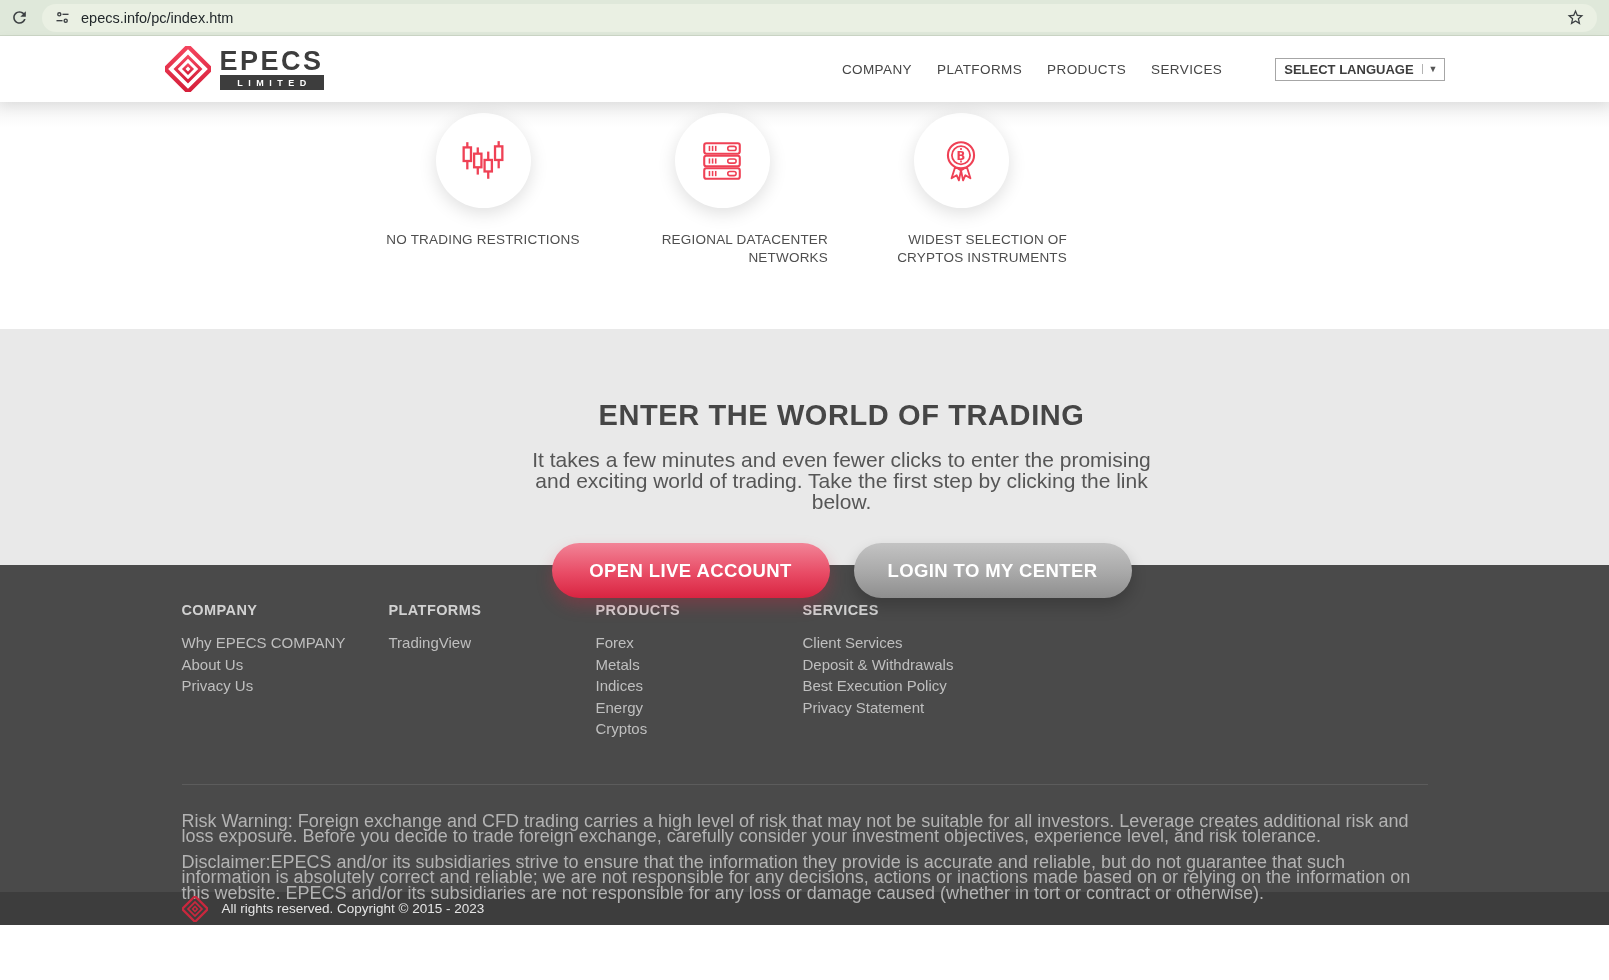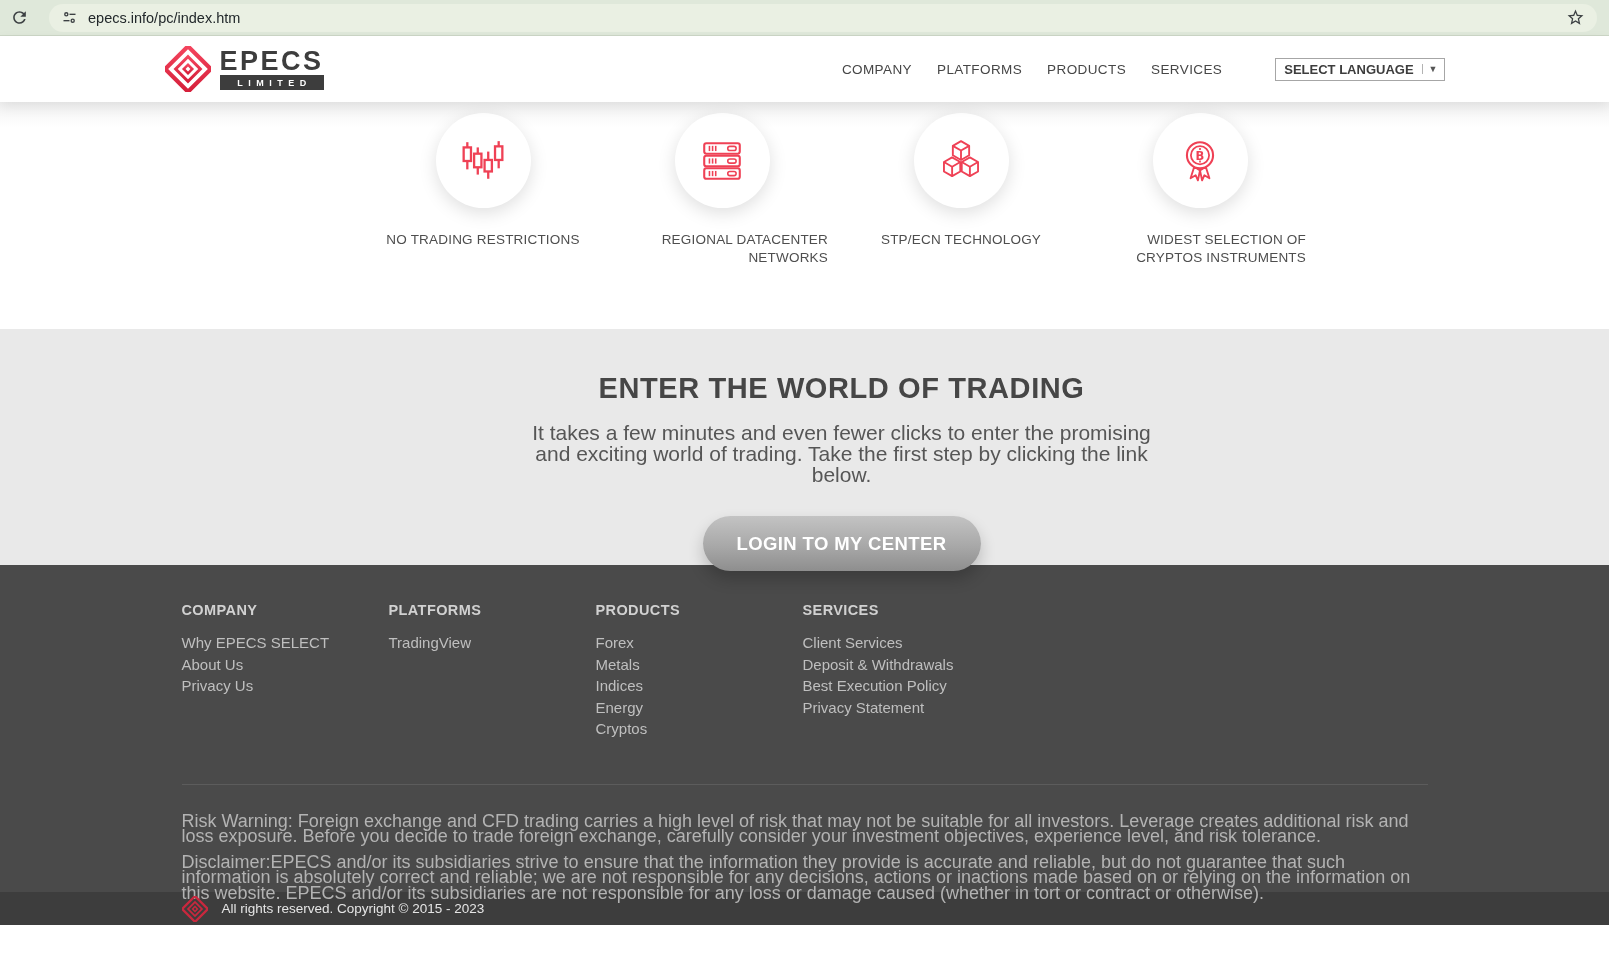--- a/index.html
+++ b/index.html
@@ -9,21 +9,21 @@
     background: #ffffff;
     font-family: "Liberation Sans", sans-serif;
     overflow: hidden;
   }
 
   
   .browser-bar {
     height: 36px; background: #dfe8da;
     border-bottom: 1px solid #ccd6c6;
     display: flex; align-items: center;
-    padding: 0 12px 0 8px; gap: 19px;
+    padding: 0 12px 0 8px; gap: 12px;
   }
   .chrome-btn { width: 22px; height: 22px; display: flex; align-items: center; justify-content: center; cursor: pointer; }
   .url-pill {
     flex: 1; height: 28px; background: #eaf0e3;
     border-radius: 14px; display: flex; align-items: center;
     padding: 0 12px; gap: 10px;
   }
   .url-text { font-size: 14.5px; color: #22282b; }
   .url-pill .right { margin-left: auto; }
 
@@ -59,21 +59,21 @@
     width: 95px; height: 95px; border-radius: 50%; background: #fff;
     box-shadow: 0 5px 18px rgba(0,0,0,0.13);
     display: flex; align-items: center; justify-content: center;
   }
   .feature-label {
     margin-top: 23px; font-size: 13.5px; color: #4e4e4e;
     text-align: right; line-height: 18px; letter-spacing: 0.2px; max-width: 212px;
   }
 
   
-  .cta { height: 236px; background: #e9e9e9; padding-top: 43px; }
+  .cta { height: 236px; background: #e9e9e9; padding-top: 70px; }
   .cta-inner { position: relative; left: 37px; text-align: center; }
   .cta-title { margin: 0; font-size: 29px; font-weight: bold; color: #464646; letter-spacing: 0.6px; }
   .cta-desc { margin: 17px auto 0; width: 650px; font-size: 21px; color: #565656; line-height: 21px; }
   .cta-buttons { margin-top: 31px; display: flex; justify-content: center; gap: 24px; }
   .btn {
     width: 278px; height: 55px; border-radius: 28px; border: none;
     color: #fff; font-size: 18.5px; font-weight: bold; letter-spacing: 0.4px;
     font-family: "Liberation Sans", sans-serif; cursor: pointer;
   }
   .btn-red {
@@ -200,33 +200,20 @@
           <rect x="5" y="29" width="34" height="10" rx="2" stroke-width="2"></rect>
           <line x1="10" y1="31.5" x2="10" y2="36.5" stroke-width="1.5"></line>
             <line x1="13" y1="31.5" x2="13" y2="36.5" stroke-width="1.5"></line>
             <line x1="16" y1="31.5" x2="16" y2="36.5" stroke-width="1.5"></line>
           <rect x="27.5" y="32" width="8" height="4" rx="2" stroke-width="1.5"></rect>
         </svg>
       </div>
       <div class="feature-label">REGIONAL DATACENTER NETWORKS</div>
     </div>
 
-    <div class="feature">
-      <div class="feature-circle">
-        <svg width="46" height="46" viewBox="0 0 44 44" fill="none" stroke="#ef4155" stroke-width="1.8" stroke-linejoin="round">
-          <path fill="#fff" d="M22,3 L29.8,7.5 L29.8,16.5 L22,21 L14.2,16.5 L14.2,7.5 Z"></path>
-          <path d="M14.2,7.5 L22,12 L29.8,7.5 M22,12 L22,21"></path>
-          <path fill="#fff" d="M13.5,18.5 L21.3,23 L21.3,32 L13.5,36.5 L5.7,32 L5.7,23 Z"></path>
-          <path d="M5.7,23 L13.5,27.5 L21.3,23 M13.5,27.5 L13.5,36.5"></path>
-          <path fill="#fff" d="M30.5,18.5 L38.3,23 L38.3,32 L30.5,36.5 L22.7,32 L22.7,23 Z"></path>
-          <path d="M22.7,23 L30.5,27.5 L38.3,23 M30.5,27.5 L30.5,36.5"></path>
-        </svg>
-      </div>
-      <div class="feature-label">STP/ECN TECHNOLOGY</div>
-    </div>
 
     <div class="feature">
       <div class="feature-circle">
         <svg width="46" height="46" viewBox="0 0 44 44" fill="none" stroke="#ef4155" stroke-linejoin="round">
           <path fill="#fff" stroke-width="1.8" d="M16.5,27.5 L13,38.5 L17.8,35.6 L20,40.5 L22,31 Z"></path>
           <path fill="#fff" stroke-width="1.8" d="M27.5,27.5 L31,38.5 L26.2,35.6 L24,40.5 L22,31 Z"></path>
           <circle cx="22" cy="16.5" r="12.5" fill="#fff" stroke-width="2"></circle>
           <circle cx="22" cy="16.5" r="8.7" stroke-width="1.7"></circle>
           <text x="22" y="20.6" text-anchor="middle" font-family="DejaVu Sans, sans-serif" font-size="11" font-weight="bold" fill="#ef4155" stroke="none">B</text>
           <line x1="22" y1="9.6" x2="22" y2="11.4" stroke-width="1.6"></line>
@@ -237,31 +224,32 @@
     </div>
 
   </div>
 </section>
 
 <section class="cta">
   <div class="cta-inner">
     <h2 class="cta-title">ENTER THE WORLD OF TRADING</h2>
     <p class="cta-desc">It takes a few minutes and even fewer clicks to enter the promising and exciting world of trading. Take the first step by clicking the link below.</p>
     <div class="cta-buttons">
+      <button class="btn btn-red">OPEN LIVE ACCOUNT</button>
       <button class="btn btn-gray">LOGIN TO MY CENTER</button>
     </div>
   </div>
 </section>
 
 <footer class="site-footer">
   <div class="footer-inner">
     <div class="footer-cols">
       <div class="fcol">
         <h4 class="fcol-title">COMPANY</h4>
-        <a class="flink">Why EPECS SELECT</a>
+        <a class="flink">Why EPECS COMPANY</a>
         <a class="flink">About Us</a>
         <a class="flink">Privacy Us</a>
       </div>
       <div class="fcol">
         <h4 class="fcol-title">PLATFORMS</h4>
         <a class="flink">TradingView</a>
       </div>
       <div class="fcol">
         <h4 class="fcol-title">PRODUCTS</h4>
         <a class="flink">Forex</a>

